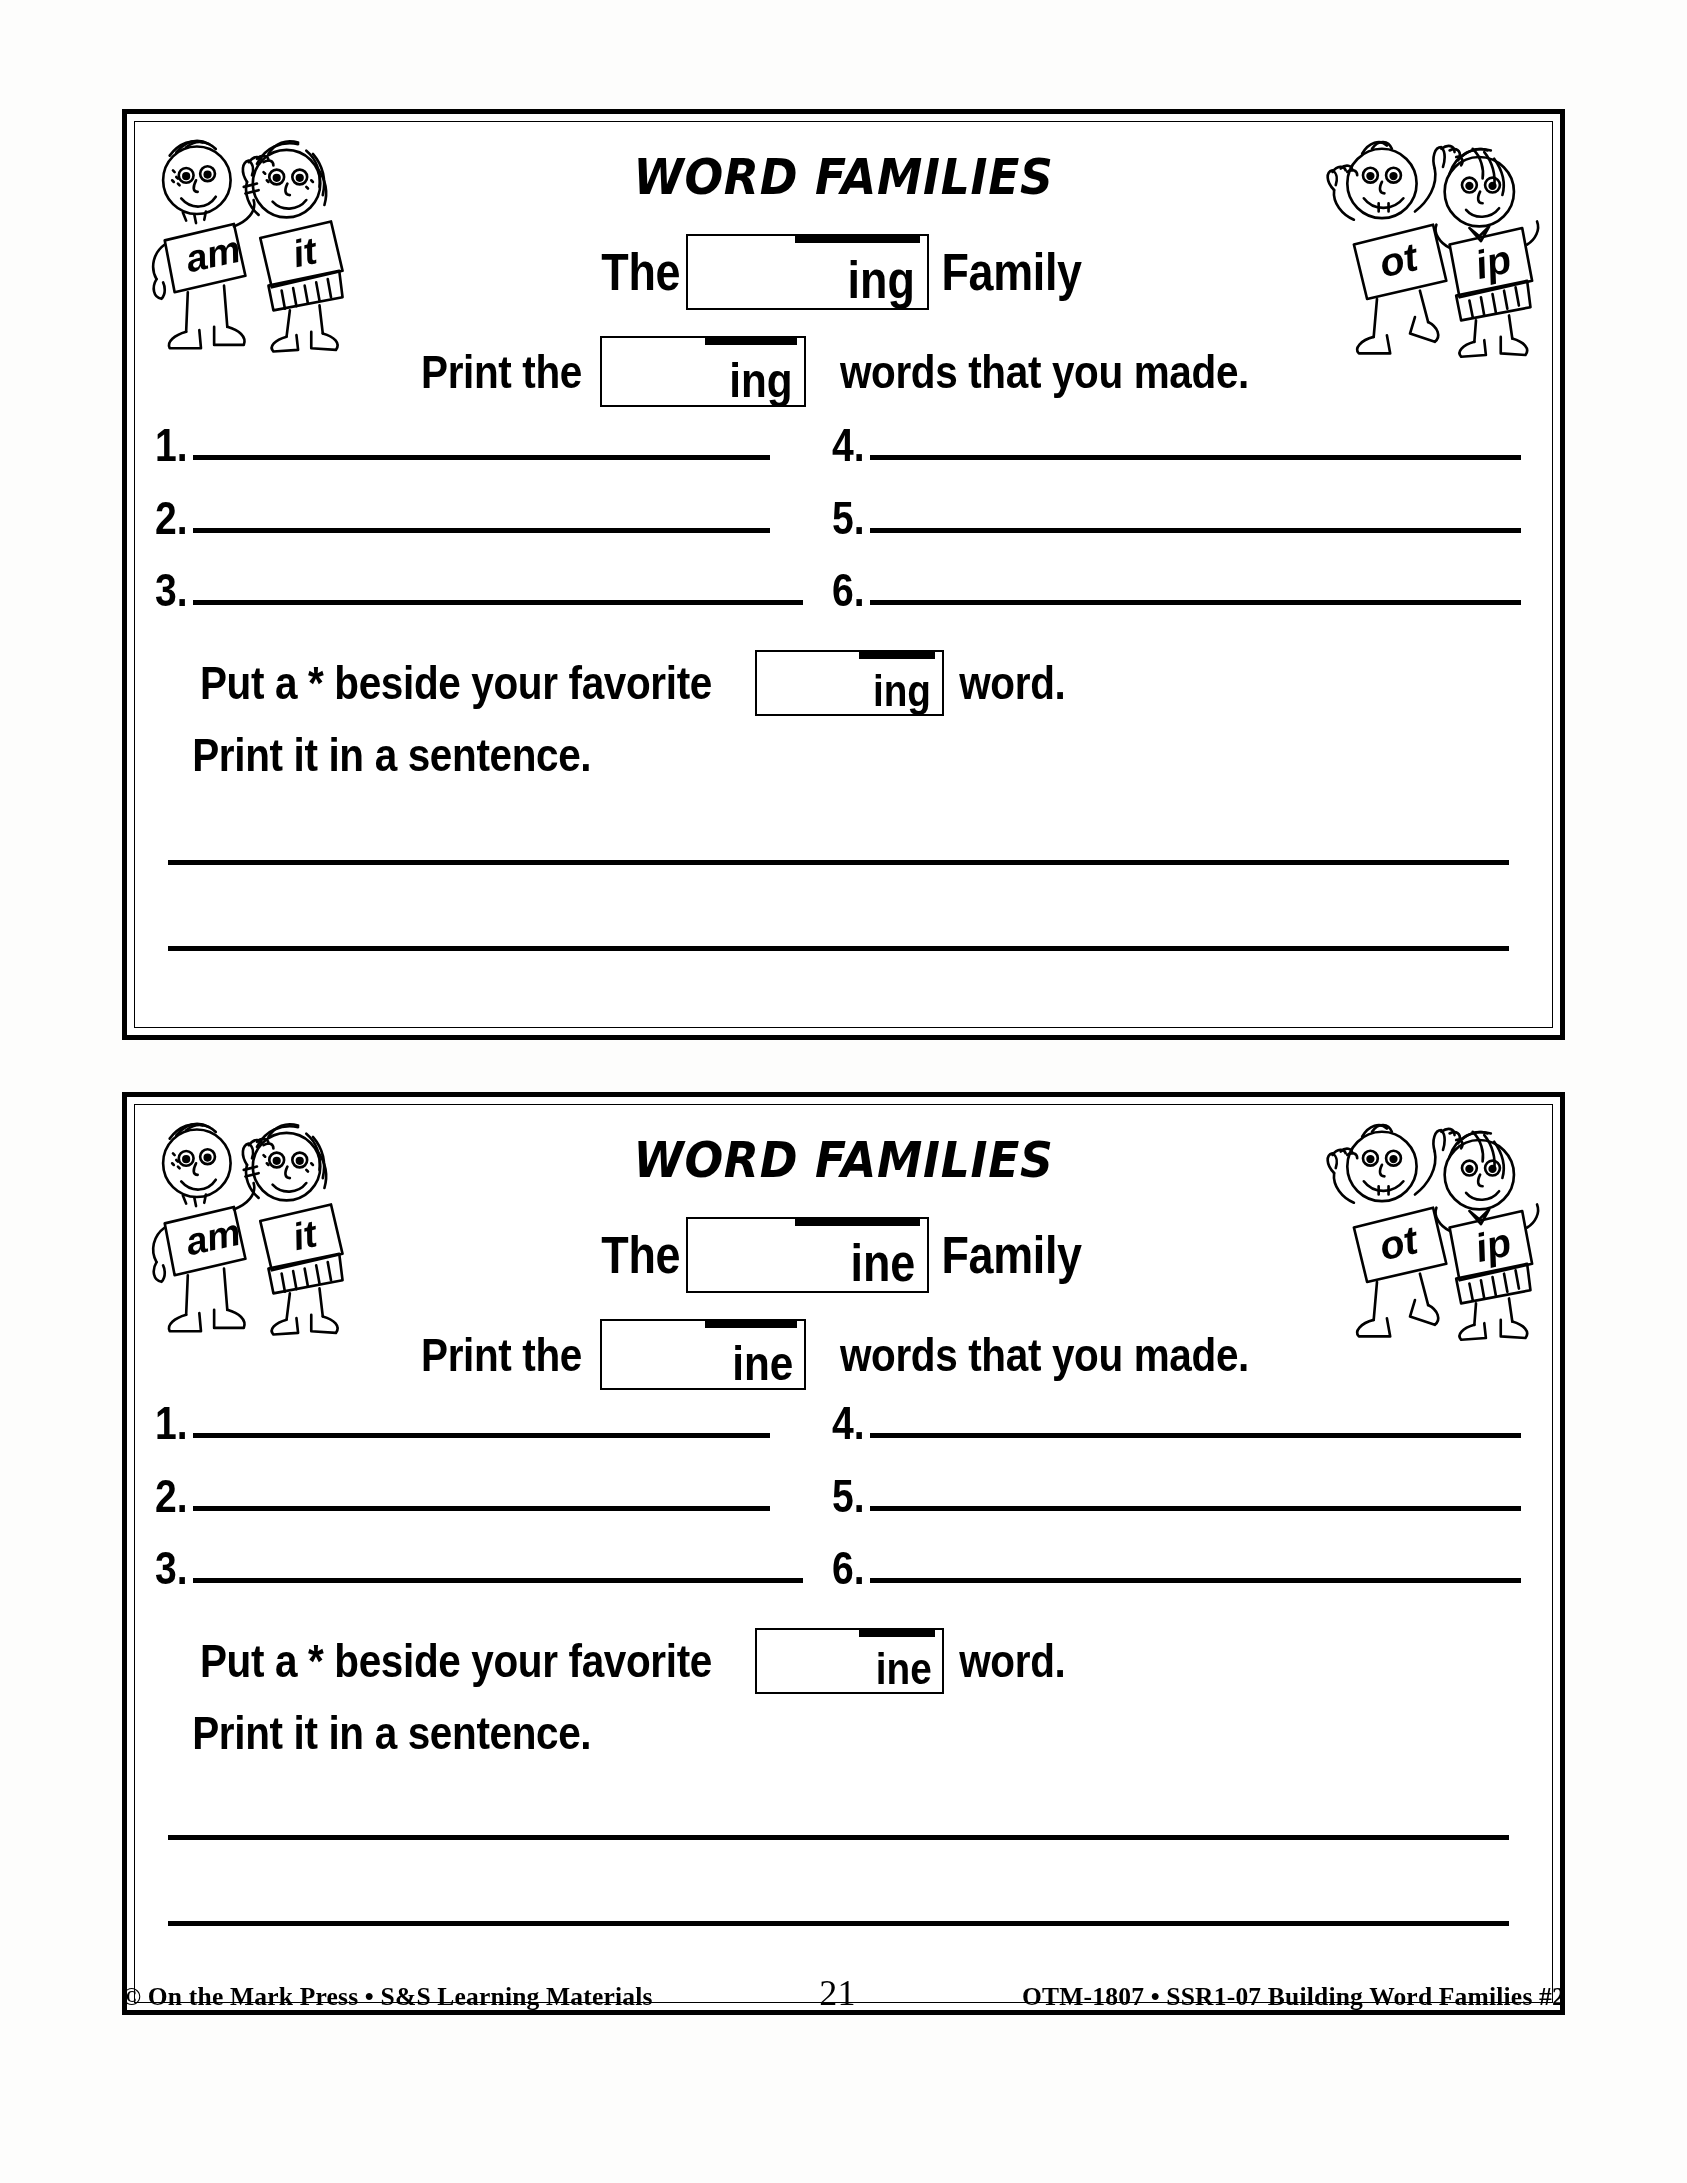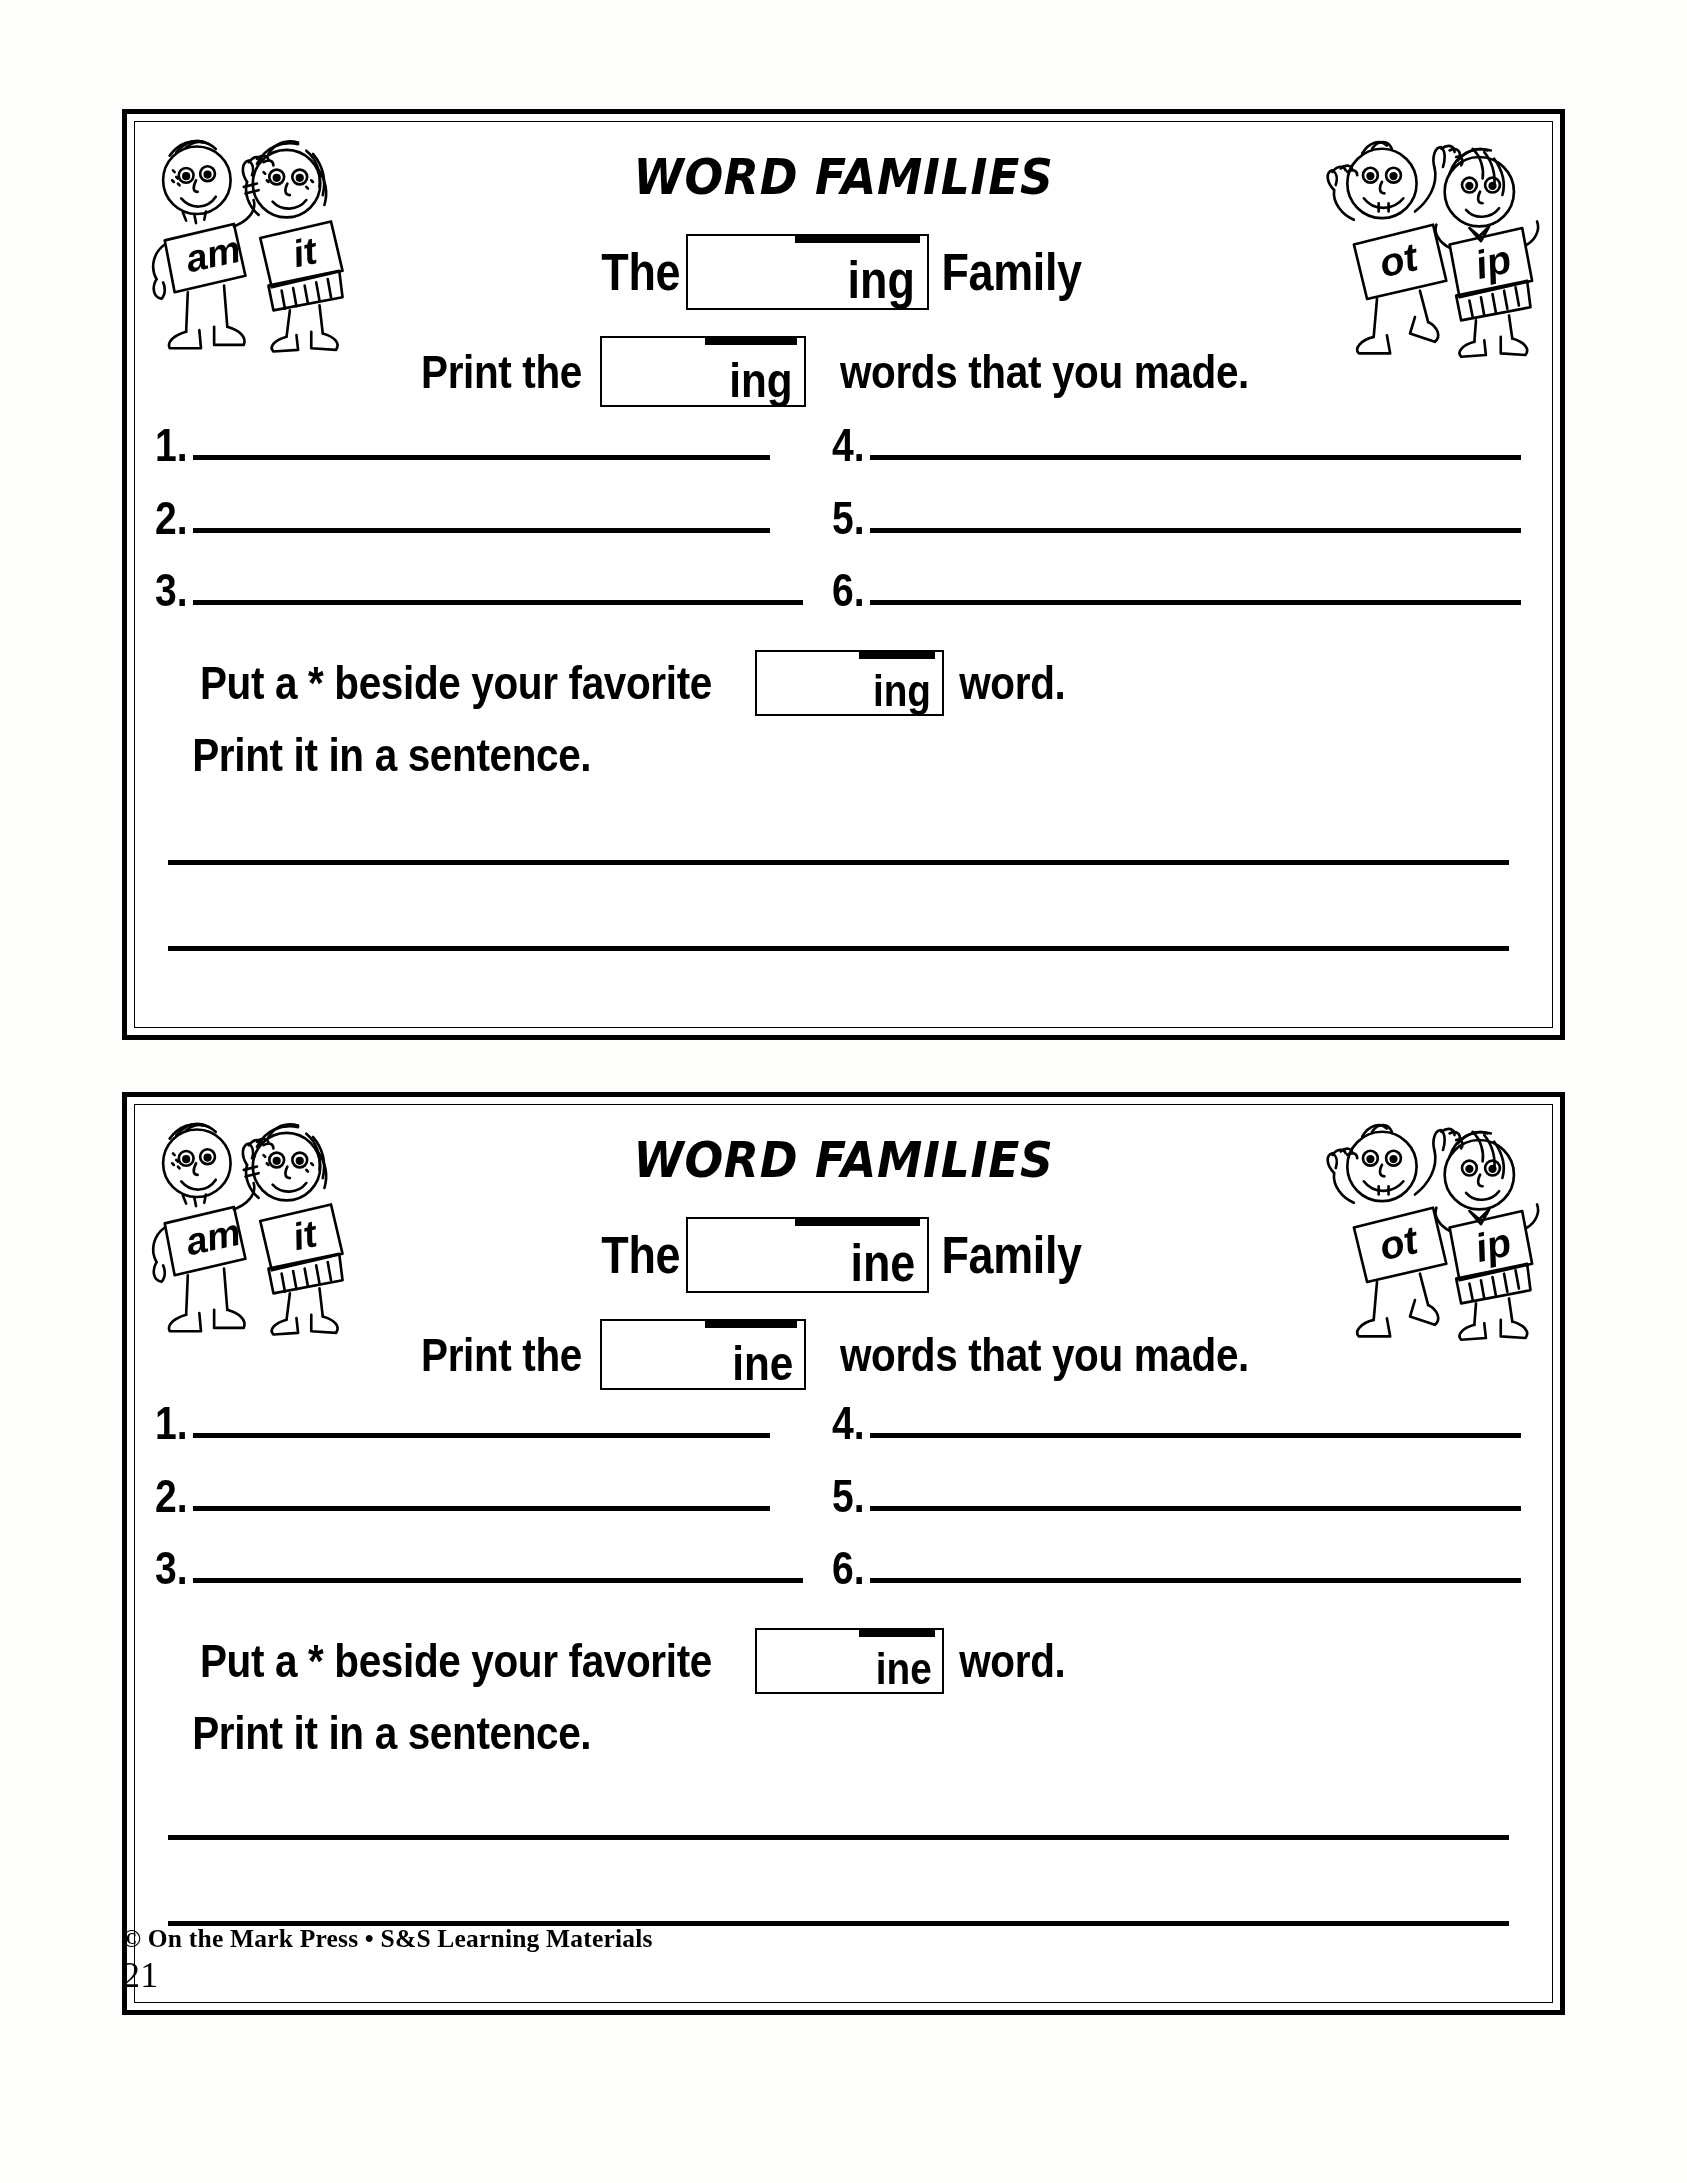--- a/index.html
+++ b/index.html
@@ -535,19 +535,20 @@
     </div>
 
     <div class="prompt-row" style="top: 613px; left: 38px;">
       <span class="txt">Print it in a sentence.</span>
     </div>
 
     <div class="sentence-line" style="left:41px; top:738px; width:1341px;"></div>
     <div class="sentence-line" style="left:41px; top:824px; width:1341px;"></div>
   </div>
 
-  <div class="footer" style="top: 1924px; flex-direction: column;">
+  <div class="footer" style="top: 1972px;">
     <span class="footer-left">© On the Mark Press • S&amp;S Learning Materials</span>
     <span class="footer-page">21</span>
+    <span class="footer-right">OTM-1807 • SSR1-07 Building Word Families #2</span>
   </div>
 
 </div>
 
 
 </body></html>

